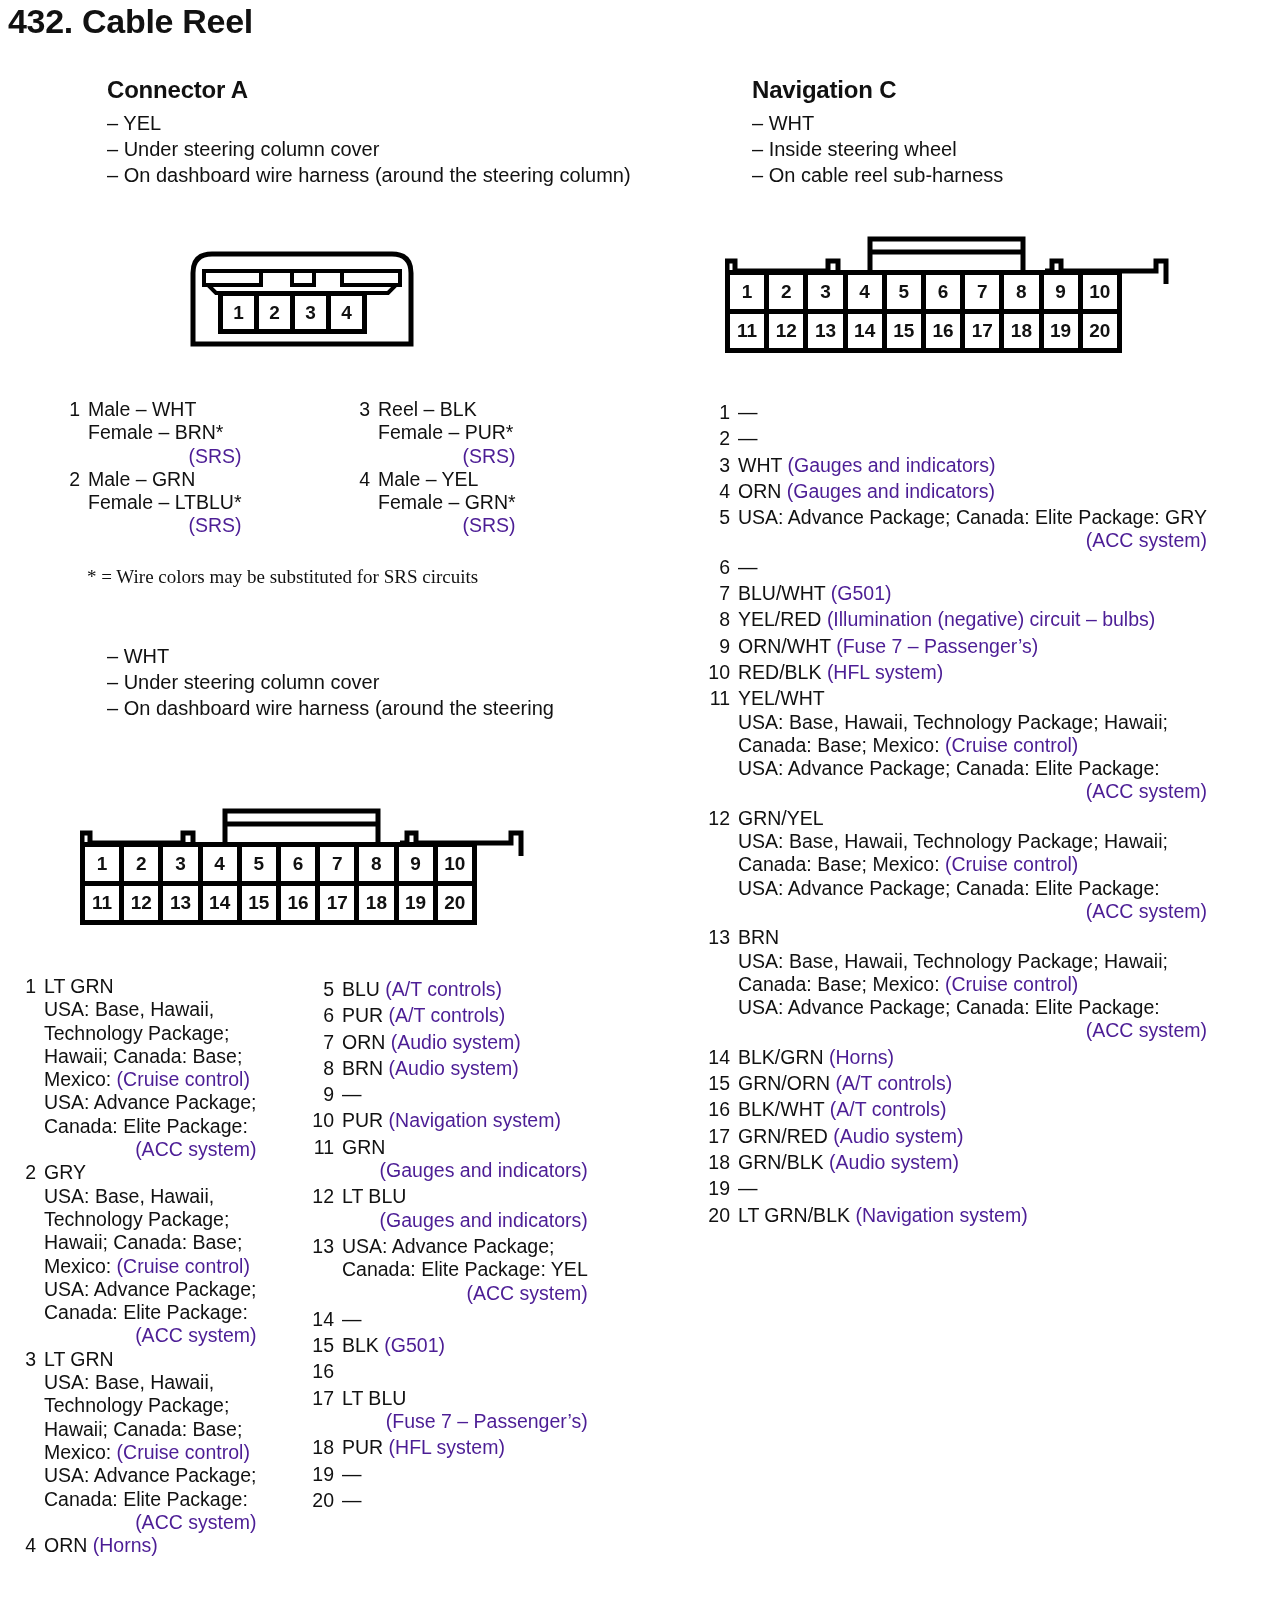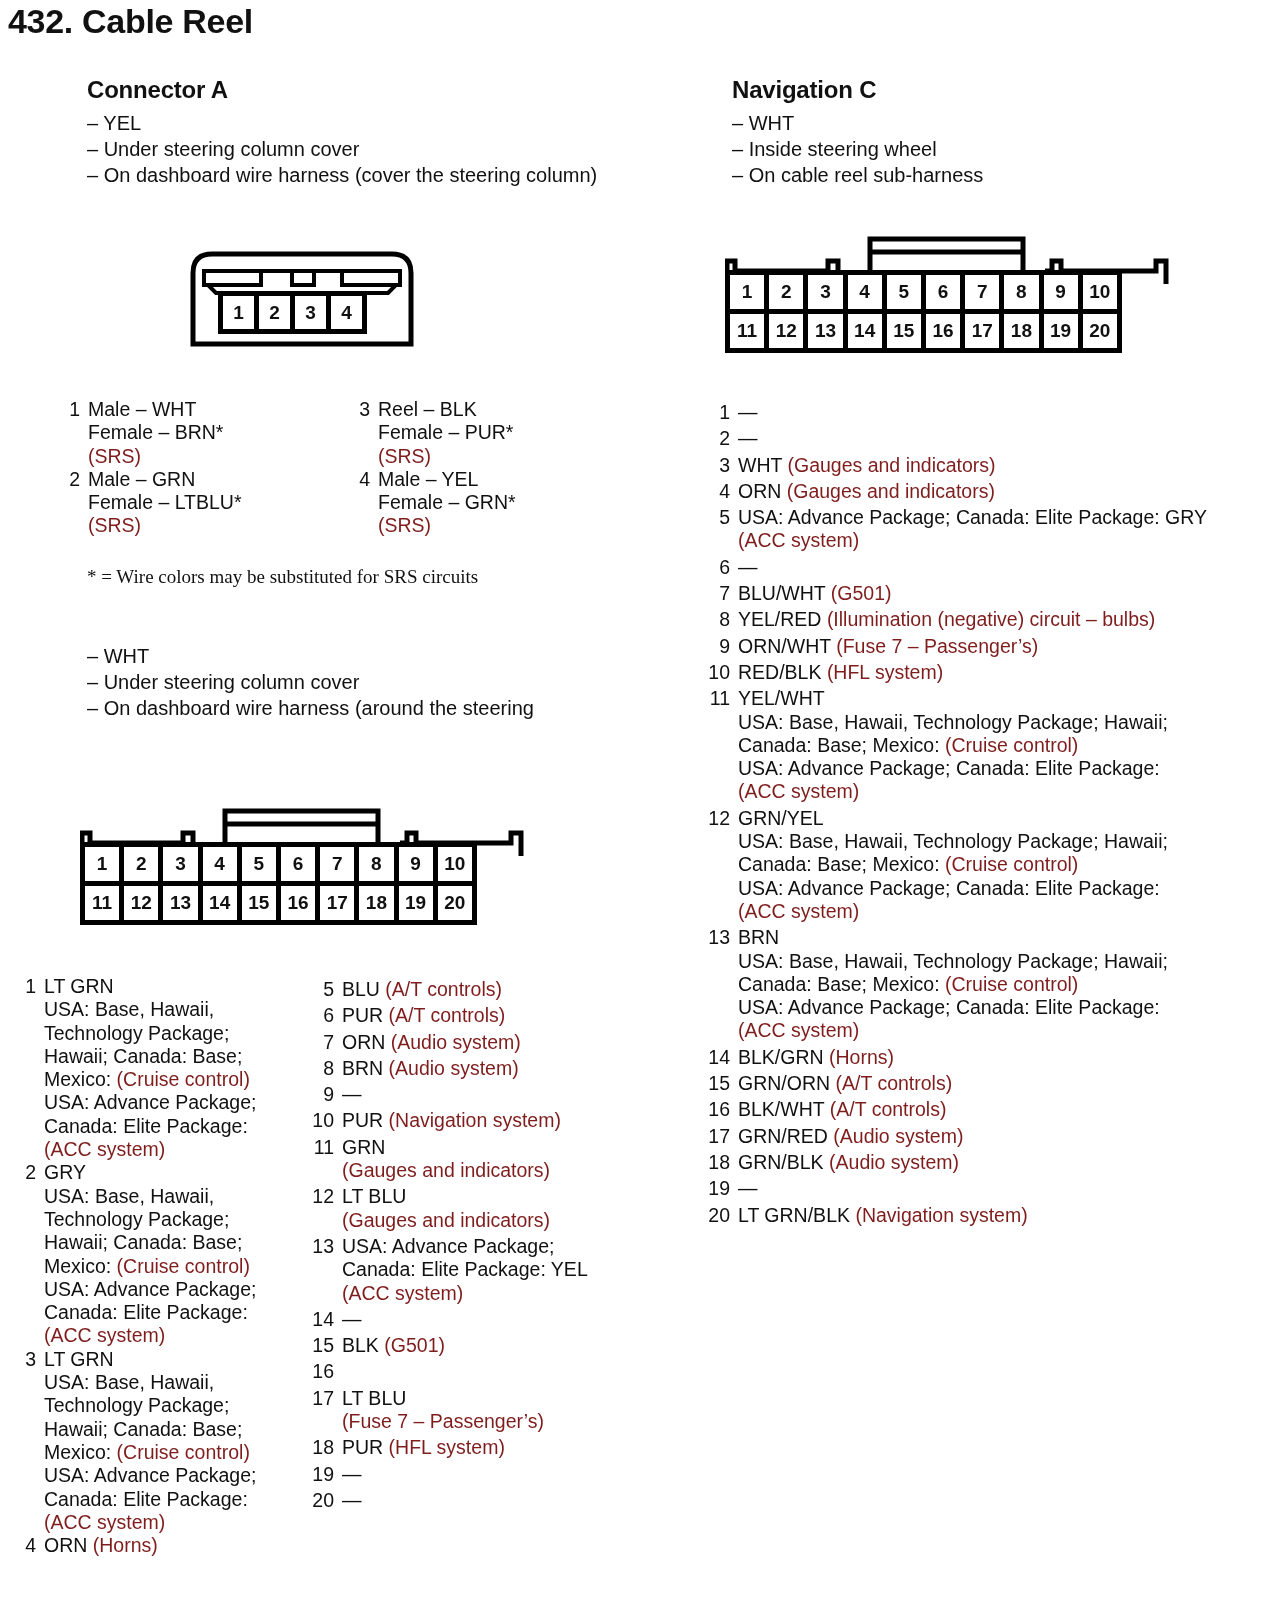--- a/index.html
+++ b/index.html
@@ -4,27 +4,27 @@
 <style>
   html, body { margin: 0; padding: 0; background: #ffffff; }
   body {
     width: 1262px; height: 1614px; position: relative; overflow: hidden;
     font-family: "Liberation Sans", sans-serif; color: #111111;
   }
   .title {
     position: absolute; left: 8px; top: 2px; font-size: 34px; font-weight: bold;
     letter-spacing: -0.3px;
   }
-  .conn-head { position: absolute; }
+  .conn-head { position: absolute; margin-left: 20px; }
   .conn-head .h {
     font-size: 24px; font-weight: bold; margin-bottom: 6px; letter-spacing: -0.2px;
   }
   .conn-head .d { font-size: 20px; line-height: 26px; }
   .conn-head .d .indent { padding-left: 47px; display: block; }
-  .blue { color: #7f1d1d; }
+  .blue { color: #4c1d95; text-align: right; }
   .pins { position: absolute; font-size: 19.5px; line-height: 23.3px; }
   .pin { display: flex; }
   .pin .num { width: 30px; text-align: right; padding-right: 8px; flex: none; }
   .pin .body { flex: 1; }
   .pin .body div { white-space: nowrap; }
   .pin.gap { margin-top: 3px; }
   .pin-c .num { width: 28px; }
   .footnote { position: absolute; left: 87px; top: 566px; font-size: 19px; font-family: Liberation Serif, serif; }
 
   
@@ -39,21 +39,21 @@
 </head>
 <body>
 
 <div class="title">432. Cable Reel</div>
 
 <div class="conn-head" style="left:87px; top:76px;">
   <div class="h">Connector A</div>
   <div class="d">
     <div>– YEL</div>
     <div>– Under steering column cover</div>
-    <div>– On dashboard wire harness (cover the steering column)</div>
+    <div>– On dashboard wire harness (around the steering column)</div>
   </div>
 </div>
 
 <div class="diagram" style="left:190px; top:251px; width:224px; height:96px;">
   <svg width="224" height="96" style="position:absolute;left:0;top:0">
     <path d="M3,93 L3,22 Q3,3 22,3 L202,3 Q221,3 221,22 L221,93 Z" fill="#fff" stroke="#000" stroke-width="5"></path>
     <path d="M14,20 L210,20 L210,30 L198,42 L26,42 L14,30 Z" fill="#fff" stroke="#000" stroke-width="4"></path>
     <rect x="14" y="20" width="57" height="14" fill="#fff" stroke="#000" stroke-width="4"></rect>
     <rect x="102" y="20" width="22" height="14" fill="#fff" stroke="#000" stroke-width="4"></rect>
     <rect x="152" y="20" width="58" height="14" fill="#fff" stroke="#000" stroke-width="4"></rect>

